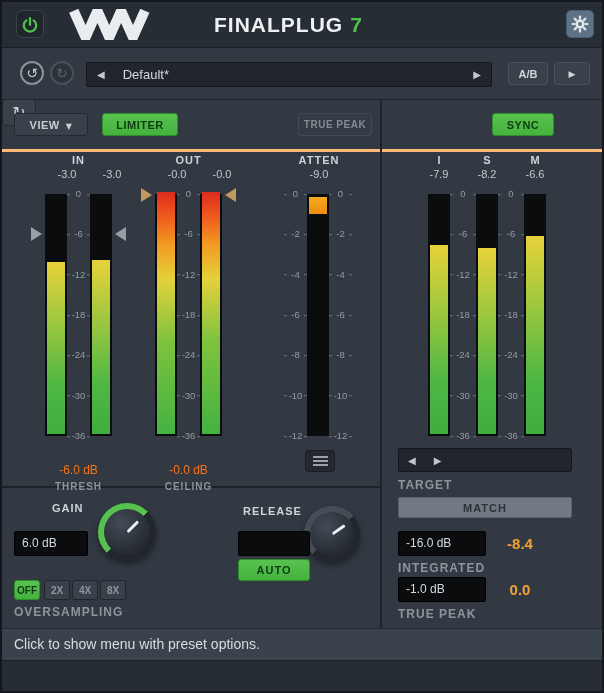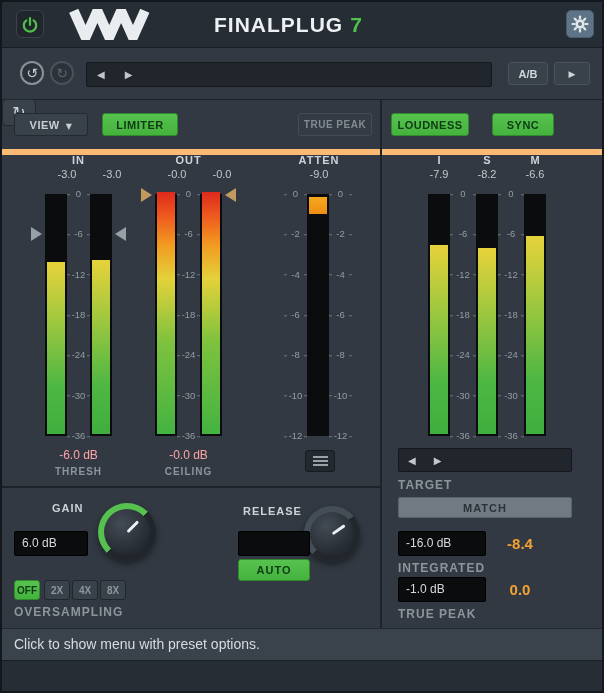--- a/index.html
+++ b/index.html
@@ -23,21 +23,21 @@
   .round-btn.r1{left:18px;}
   .round-btn.r2{left:48px;border-color:#49515a;color:#5c646c;}
   .preset-select{position:absolute;left:84px;top:15px;width:404px;height:23px;background:#20262c;border:1px solid #14181d;border-radius:2px;display:flex;align-items:center;cursor:pointer;}
   .preset-select .arr{font-family:"DejaVu Sans",sans-serif;font-size:10px;color:#c2c7cc;padding:0 10px;}
   .preset-select .pname{flex:1;font-size:13px;color:#d4d8dc;margin-left:8px;}
   .btn-ab{position:absolute;top:15px;height:23px;background:#39414a;border:1px solid #4a525b;border-radius:3px;color:#d0d5d9;font-size:11px;font-weight:bold;cursor:pointer;padding:0;}
   .btn-ab.ab{left:506px;width:40px;}
   .btn-ab.ply{left:552px;width:36px;font-size:9px;font-family:"DejaVu Sans",sans-serif;}
 
   
-  .toolbar{position:absolute;left:0;top:97px;width:600px;height:50px;border-bottom:6px solid #fdba74;}
+  .toolbar{position:absolute;left:0;top:97px;width:600px;height:50px;border-bottom:3px solid #fdba74;}
   .tb-btn{position:absolute;top:14px;height:23px;border-radius:3px;font-size:11px;font-weight:bold;letter-spacing:0.5px;text-align:center;cursor:pointer;padding:0;}
   .tb-grey{background:#39414a;border:1px solid #23292f;color:#c9ced2;}
   .tb-green{background:linear-gradient(#58c24f,#45b23e);border:1px solid #2f8c2d;color:#0e3a14;}
   .tb-dim{background:#343b44;border:1px solid #434b53;color:#838b93;}
   .btn-view{left:12px;width:74px;}
   .btn-view .caret{font-family:"DejaVu Sans",sans-serif;font-size:8px;margin-left:6px;}
   .btn-limiter{left:100px;width:76px;}
   .btn-truepeak{left:296px;width:74px;font-size:10px;}
   .btn-loudness{left:389px;width:78px;}
   .btn-sync{left:490px;width:62px;}
@@ -67,21 +67,21 @@
   .scale.wide{width:26px;}
   .scale .tick{position:absolute;left:0;width:100%;text-align:center;font-size:9.5px;line-height:1;color:#959ca3;transform:translateY(-50%);}
   .scale .tick::before,.scale .tick::after{content:'';position:absolute;top:50%;width:3px;height:1px;background:#6d747b;}
   .scale .tick::before{left:0;}
   .scale .tick::after{right:0;}
   .tri{position:absolute;width:0;height:0;border-top:7px solid transparent;border-bottom:7px solid transparent;transform:translateY(-50%);cursor:pointer;}
   .tri-r{border-left:11px solid #98a0a7;right:3px;}
   .tri-l{border-right:11px solid #98a0a7;left:3px;}
   .tri-r.amber{border-left-color:#c09a5e;}
   .tri-l.amber{border-right-color:#c09a5e;}
-  .g-read{margin-top:12px;font-size:12px;color:#fca5a5;cursor:pointer;}
+  .g-read{margin-top:27px;font-size:12px;color:#f97316;cursor:pointer;}
   .g-sub{margin-top:4px;font-size:10px;font-weight:bold;letter-spacing:1px;color:#8d959c;}
   .menu-btn{position:absolute;left:303px;top:448px;width:30px;height:22px;background:#23292f;border:1px solid #171c21;border-radius:3px;cursor:pointer;padding:3px 0;}
   .menu-btn .hbar{display:block;width:15px;height:2px;background:#9aa1a8;margin:2px auto;}
 
   
   .target-select{position:absolute;left:396px;top:446px;width:174px;height:24px;background:#20262c;border:1px solid #14181d;border-radius:2px;display:flex;align-items:center;cursor:pointer;box-sizing:border-box;}
   .target-select .arr{font-family:"DejaVu Sans",sans-serif;font-size:10px;color:#c2c7cc;padding:0 9px;}
   .target-select .tname{flex:1;text-align:center;font-size:13px;color:#d4d8dc;}
   .lbl-sm{position:absolute;font-size:12px;font-weight:bold;letter-spacing:1px;color:#8d959c;}
   .btn-match{position:absolute;left:396px;top:495px;width:174px;height:21px;background:#717a83;border:1px solid #5a626b;border-radius:2px;color:#2a3138;font-size:11px;font-weight:bold;letter-spacing:1px;cursor:pointer;padding:0;}
@@ -140,31 +140,31 @@
             <circle cx="12" cy="12" r="2.4" fill="#5e7486"></circle>
           </svg></span>
     </button>
   </div>
 
   <div class="preset-row">
     <button class="round-btn r1 glyph"><span>↺</span></button>
     <button class="round-btn r2 glyph"><span>↻</span></button>
     <div class="preset-select">
       <span class="arr">◀</span>
+      <span class="pname">Default*</span>
       <span class="arr">▶</span>
     </div>
     <button class="btn-ab ab">A/B</button>
     <button class="btn-ab ply"><span>▶</span></button>
   </div>
 
   <div class="toolbar">
     <button class="tb-btn tb-grey btn-view"><span>VIEW</span><span class="caret">▼</span></button>
     <button class="tb-btn tb-green btn-limiter">LIMITER</button>
     <button class="tb-btn tb-dim btn-truepeak">TRUE PEAK</button>
-    <button class="tb-btn tb-green btn-loudness">LOUDNESS</button>
     <button class="tb-btn tb-green btn-sync">SYNC</button>
     <button class="btn-syncref"><span>↻</span></button>
   </div>
 
   <div class="vline"></div>
   <div class="hline-ctl"></div>
 
   <div class="group g-in">
     <div class="g-head">IN</div>
     <div class="g-vals">

